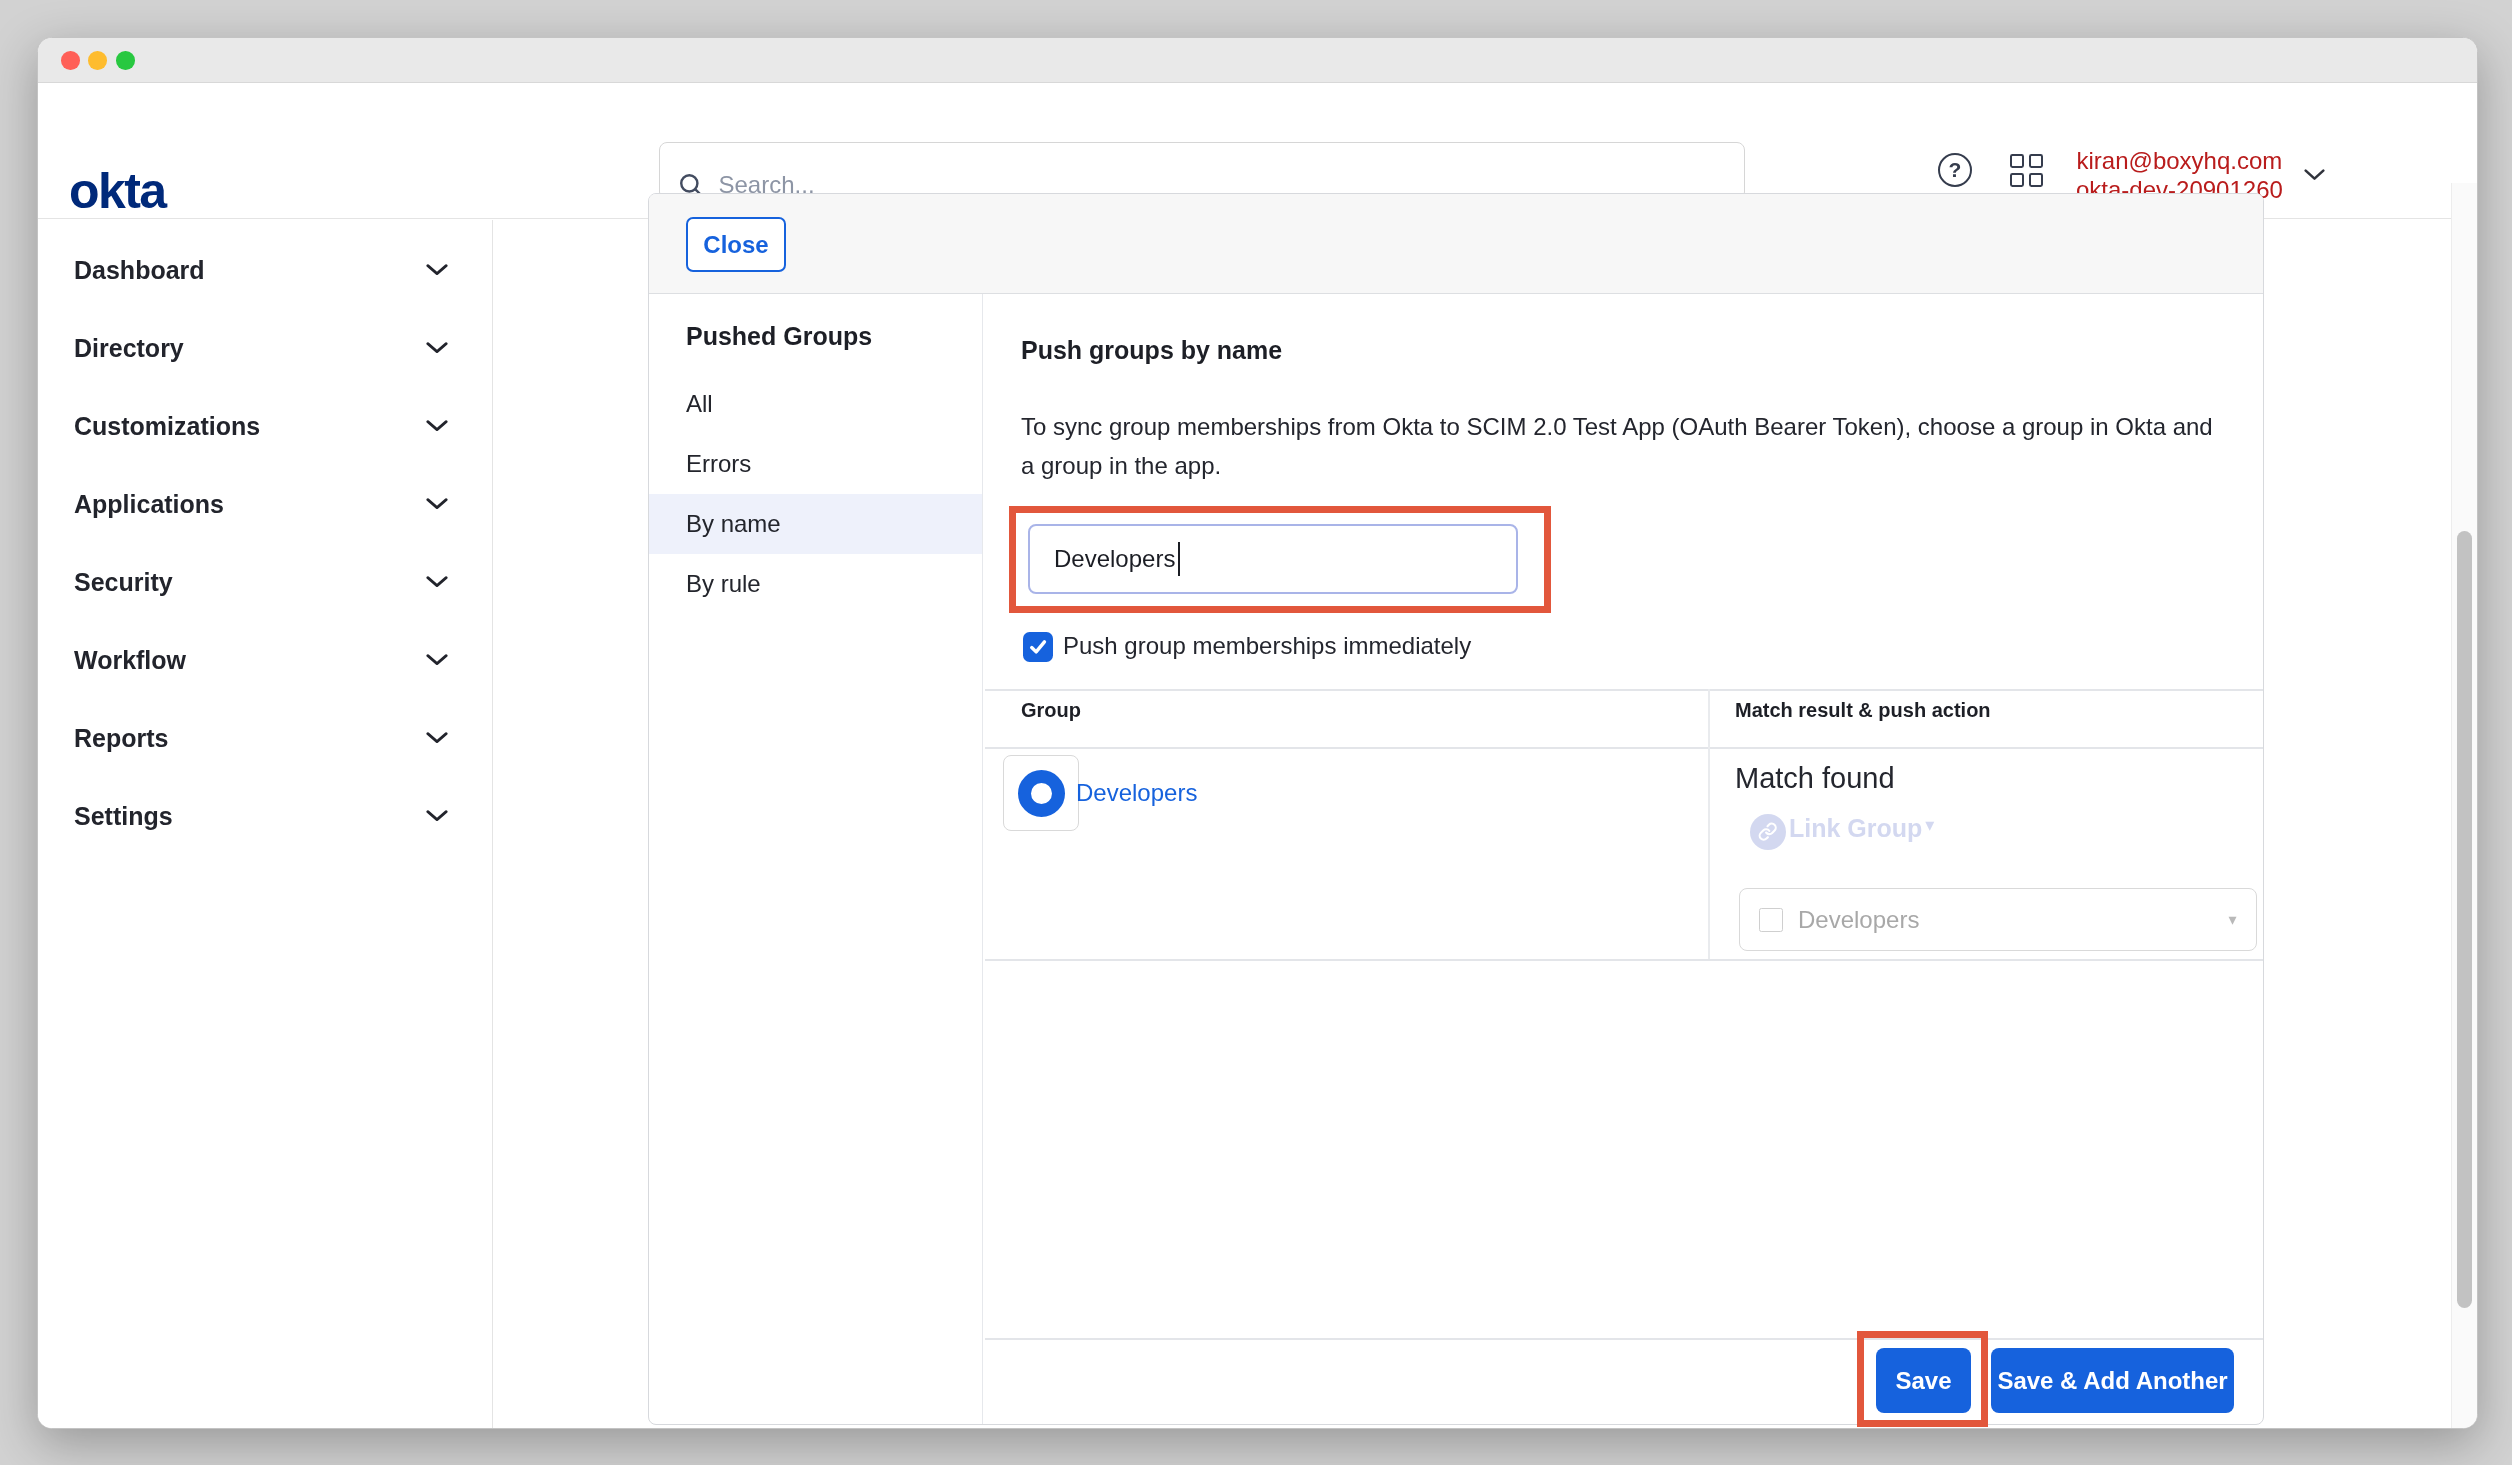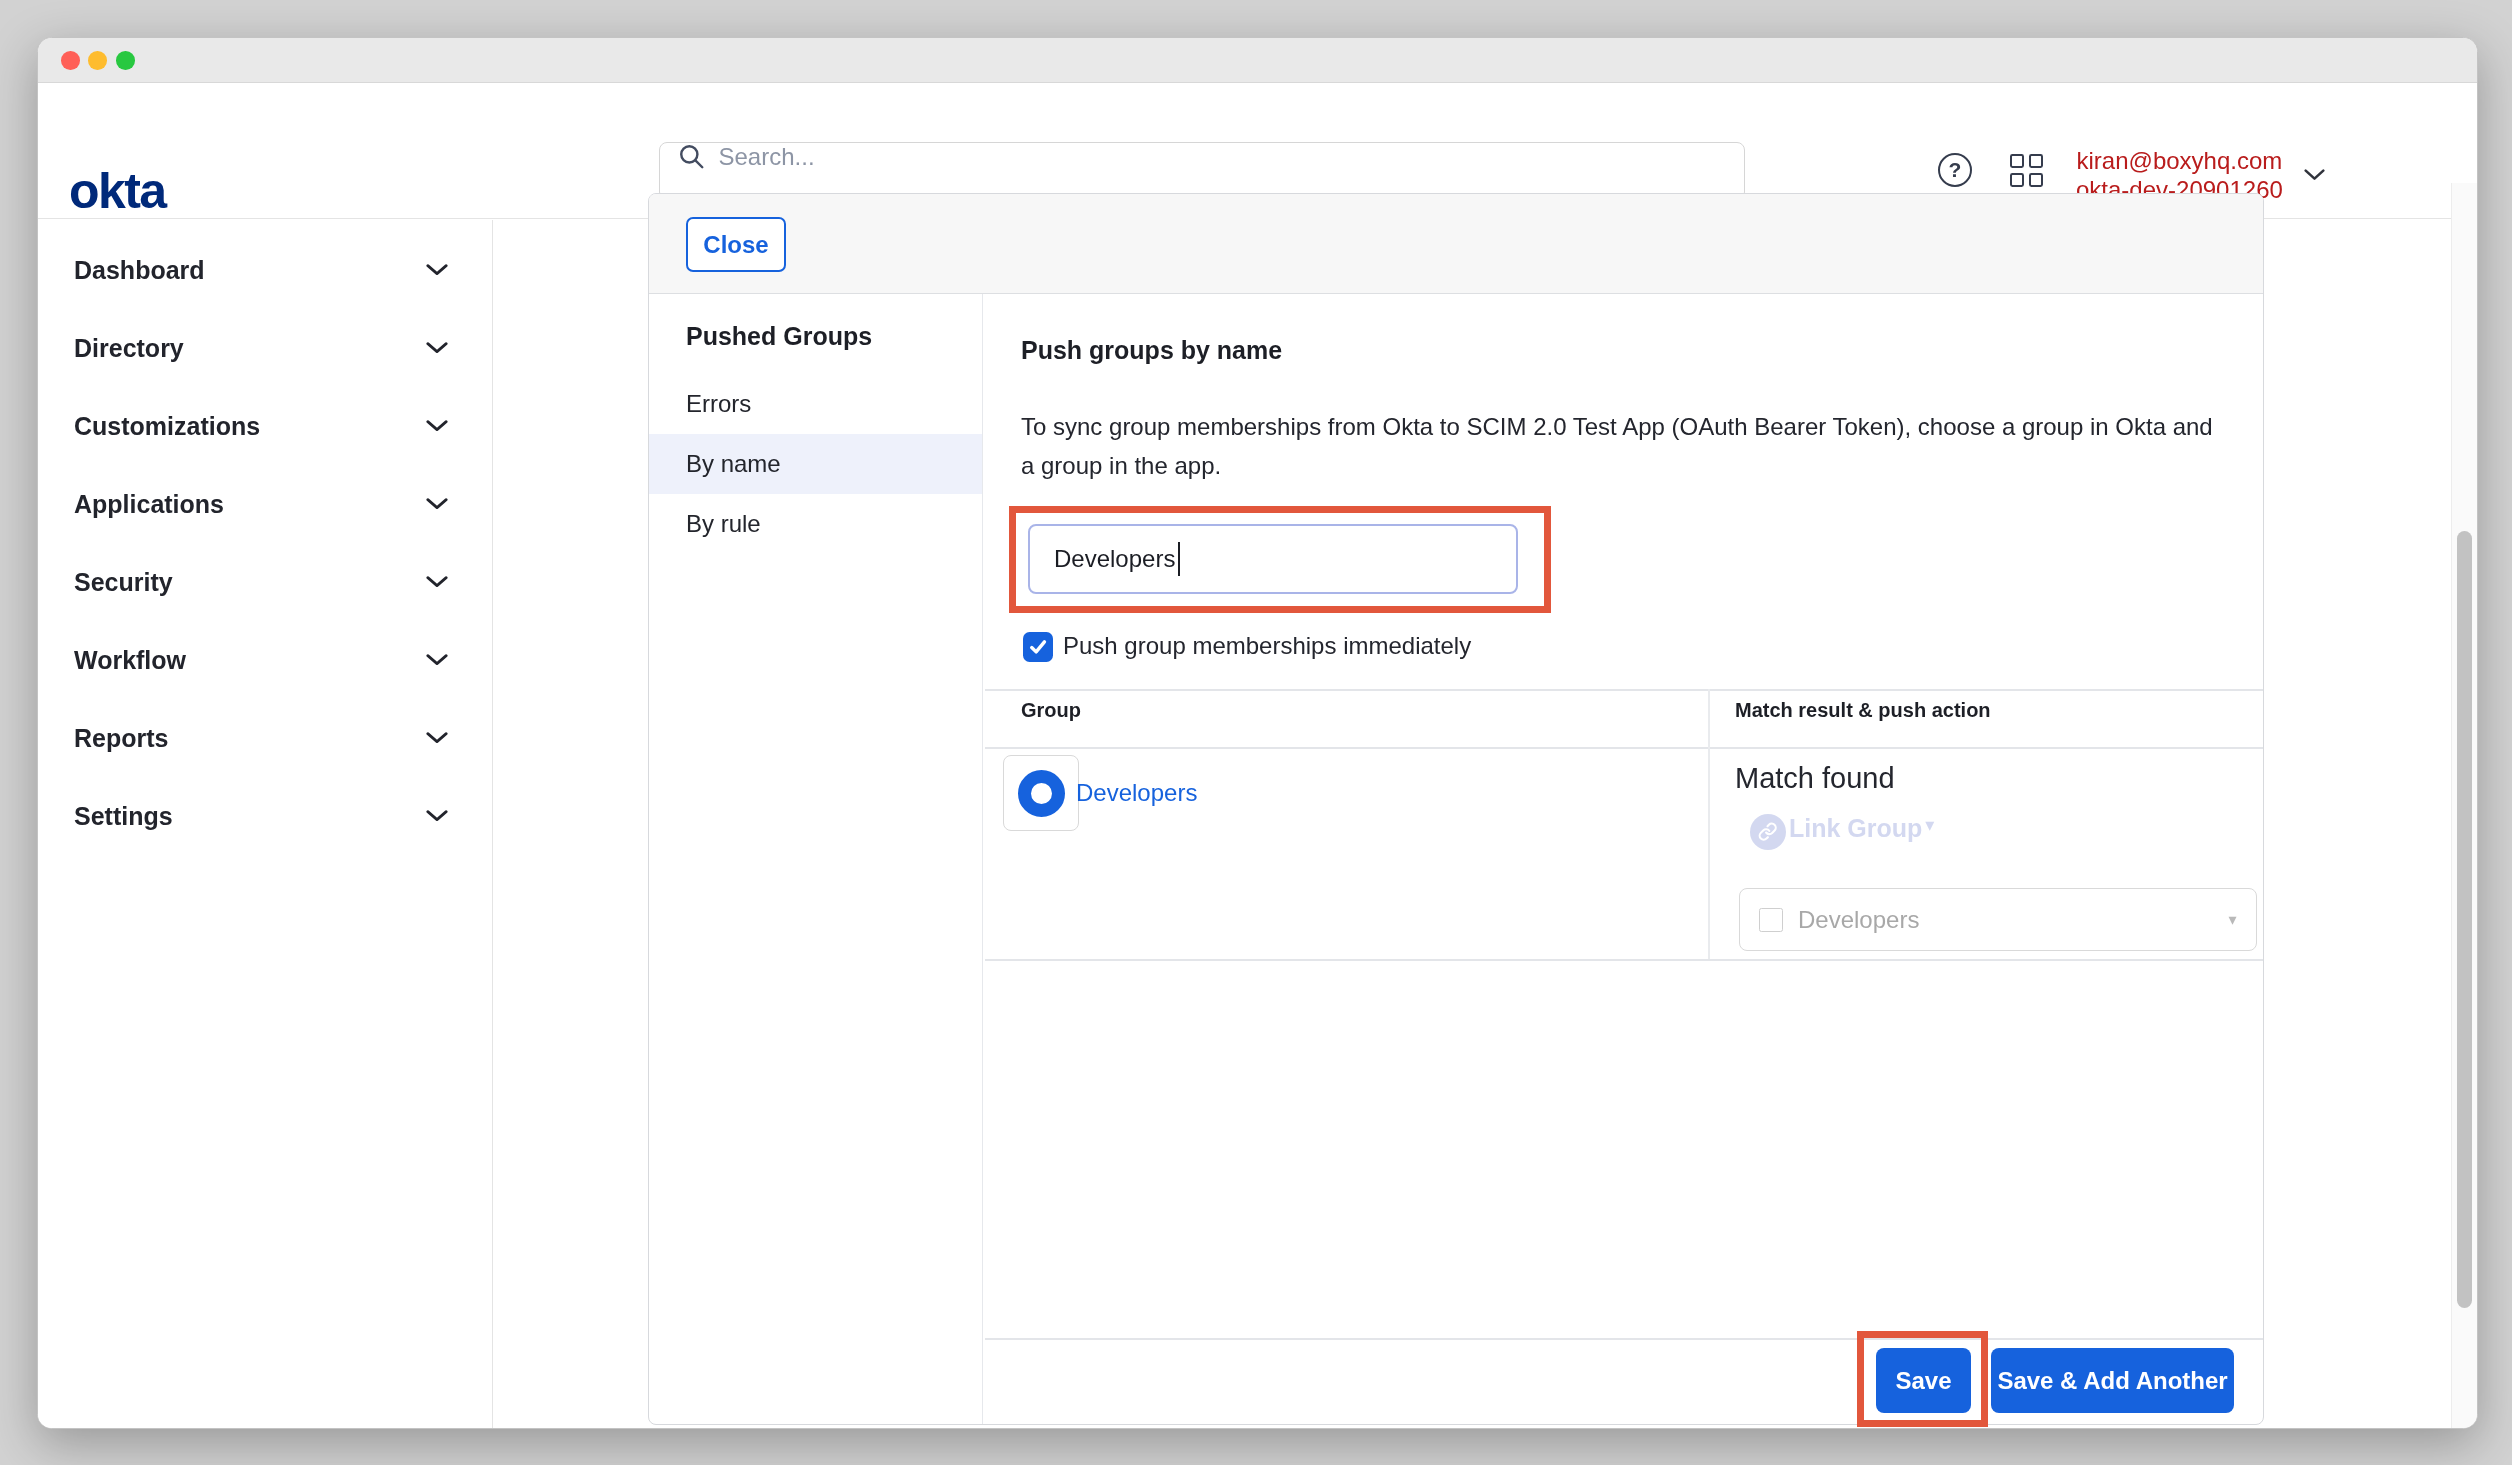--- a/index.html
+++ b/index.html
@@ -20,21 +20,21 @@
   .titlebar { position:absolute; left:0; top:0; right:0; height:45px; background:#e9e9e9; border-bottom:0.8px solid #d8d8d8; }
   .traffic { position:absolute; top:13px; width:18.6px; height:18.6px; border-radius:50%; }
   .t-close { left:23px;  background:#ff5f57; }
   .t-min   { left:50px;  background:#febc2e; }
   .t-zoom  { left:78px;  background:#28c840; }
   
   .appheader { position:absolute; left:0; top:45px; right:0; height:136px; background:#fff; border-bottom:1.6px solid #e4e4e4; }
   .logo { position:absolute; left:31px; top:83px; font-size:50px; font-weight:700; color:#00297a; letter-spacing:-1.6px; line-height:1; }
   .searchbox {
     position:absolute; left:621px; top:59px; width:1086px; height:58px;
-    border:1.6px solid #d6d6d6; border-radius:8px; display:flex; align-items:flex-start; padding:0 18px; gap:13px; background:#fff;
+    border:1.6px solid #d6d6d6; border-radius:8px; display:flex; align-items:flex-end; padding:0 18px; gap:13px; background:#fff;
   }
   .searchbox input { border:none; outline:none; font-size:24px; flex:1; color:#1d1f26; font-family:inherit; background:transparent; }
   .searchbox input::placeholder { color:#8d95a5; }
   .help-icon { position:absolute; left:1900px; top:70px; width:34px; height:34px; border:2.4px solid #353c4d; border-radius:50%;
     display:flex; align-items:center; justify-content:center; font-size:21px; font-weight:700; color:#353c4d; }
   .grid-icon { position:absolute; left:1972px; top:71px; width:34px; height:34px; display:grid; grid-template-columns:13.8px 13.8px; grid-template-rows:13.8px 13.8px; gap:5.7px; }
   .grid-icon span { border:2.4px solid #353c4d; border-radius:2.4px; }
   .account { position:absolute; left:2038px; top:63px; display:flex; align-items:center; gap:21px; cursor:default; }
   .account-lines { text-align:center; font-size:24px; line-height:29px; color:#b91c1c; }
   
@@ -204,20 +204,21 @@
   </div>
 
   <div class="panel">
     <div class="panel-header">
       <button class="close-btn">Close</button>
     </div>
 
     <div class="pg-nav">
       <div class="pg-nav-title">Pushed Groups</div>
       <div class="pg-items">
+        <div class="pg-item">All</div>
         <div class="pg-item">Errors</div>
         <div class="pg-item selected">By name</div>
         <div class="pg-item">By rule</div>
       </div>
     </div>
 
     <div class="pg-content">
       <div class="pg-title">Push groups by name</div>
       <div class="pg-desc">To sync group memberships from Okta to SCIM 2.0 Test App (OAuth Bearer Token), choose a group in Okta and a group in the app.</div>
 

